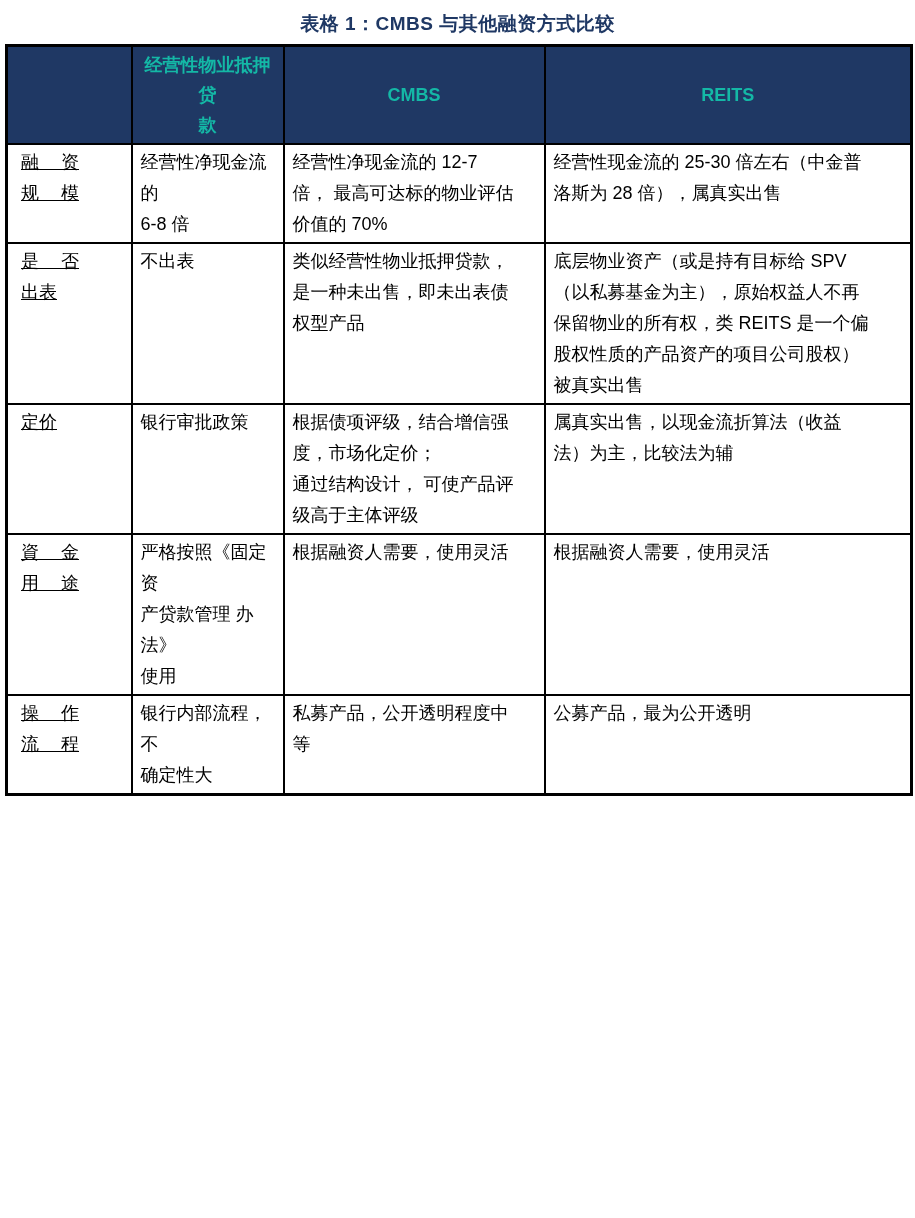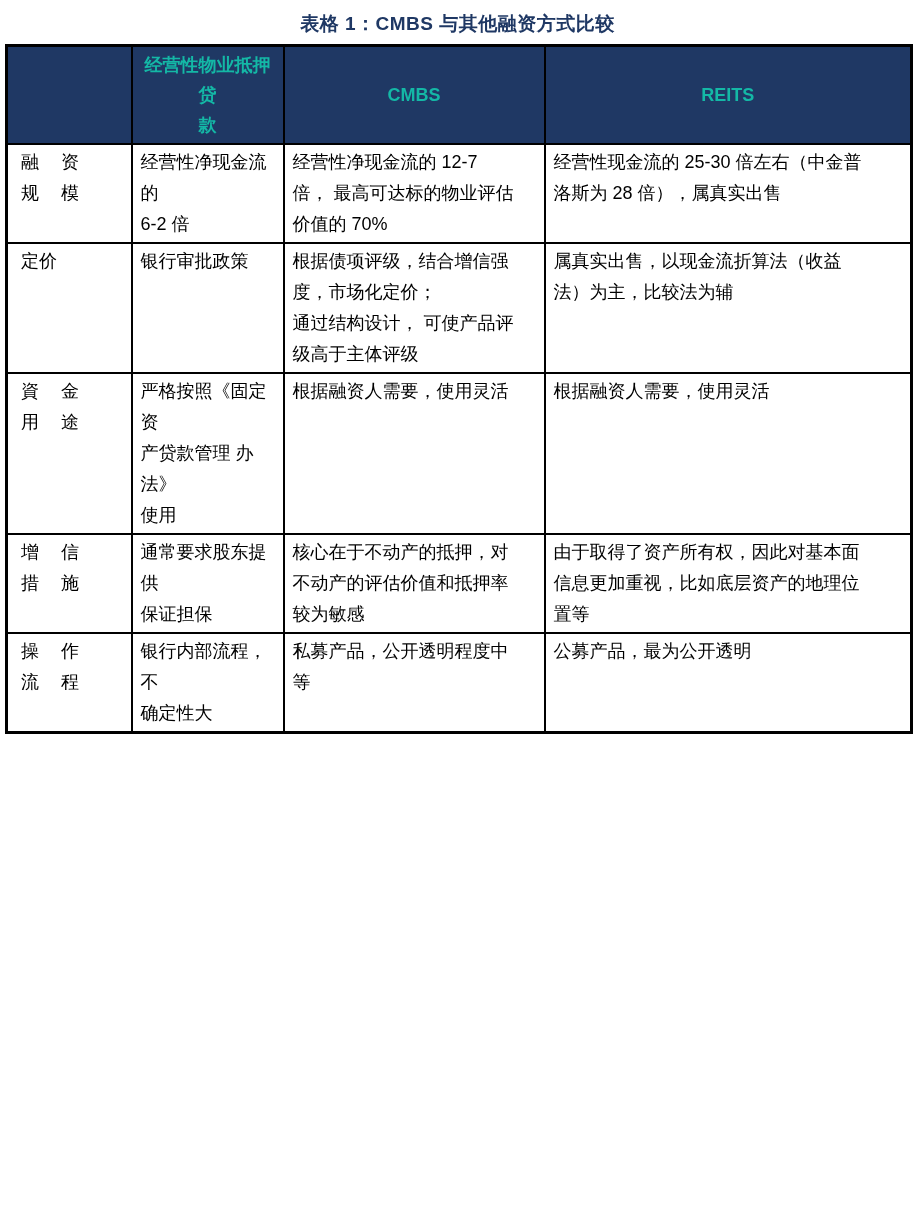--- a/index.html
+++ b/index.html
@@ -49,20 +49,21 @@
     text-align: center;
     vertical-align: middle;
     line-height: 30px;
     padding: 3px 4px;
   }
   table.cmp td.row-label {
     font-size: 18px;
     word-spacing: 17px;
     padding-left: 13px;
     padding-right: 4px;
+    text-decoration: underline;
   }
 </style>
 </head>
 <body>
 
 <div class="page">
   <div class="title">表格 1：CMBS 与其他融资方式比较</div>
 
   <table class="cmp">
     <colgroup>
@@ -78,26 +79,39 @@
 款</th>
         <th>CMBS</th>
         <th>REITS</th>
       </tr>
     </thead>
     <tbody>
       <tr>
         <td class="row-label">融 资
 规 模</td>
         <td>经营性净现金流的
-6-2 倍</td>
+6-8 倍</td>
         <td>经营性净现金流的 12-7
 倍， 最高可达标的物业评估
 价值的 70%</td>
         <td>经营性现金流的 25-30 倍左右（中金普
 洛斯为 28 倍），属真实出售</td>
+      </tr>
+      <tr>
+        <td class="row-label">是 否
+出表</td>
+        <td>不出表</td>
+        <td>类似经营性物业抵押贷款，
+是一种未出售，即未出表债
+权型产品</td>
+        <td>底层物业资产（或是持有目标给 SPV
+（以私募基金为主），原始权益人不再
+保留物业的所有权，类 REITS 是一个偏
+股权性质的产品资产的项目公司股权）
+被真实出售</td>
       </tr>
       <tr>
         <td class="row-label">定价</td>
         <td>银行审批政策</td>
         <td>根据债项评级，结合增信强
 度，市场化定价；
 通过结构设计， 可使产品评
 级高于主体评级</td>
         <td>属真实出售，以现金流折算法（收益
 法）为主，比较法为辅</td>
@@ -105,32 +119,20 @@
       <tr>
         <td class="row-label">資 金
 用 途</td>
         <td>严格按照《固定资
 产贷款管理 办法》
 使用</td>
         <td>根据融资人需要，使用灵活</td>
         <td>根据融资人需要，使用灵活</td>
       </tr>
       <tr>
-        <td class="row-label">增 信
-措 施</td>
-        <td>通常要求股东提供
-保证担保</td>
-        <td>核心在于不动产的抵押，对
-不动产的评估价值和抵押率
-较为敏感</td>
-        <td>由于取得了资产所有权，因此对基本面
-信息更加重视，比如底层资产的地理位
-置等</td>
-      </tr>
-      <tr>
         <td class="row-label">操 作
 流 程</td>
         <td>银行内部流程，不
 确定性大</td>
         <td>私募产品，公开透明程度中
 等</td>
         <td>公募产品，最为公开透明</td>
       </tr>
 
     </tbody>

